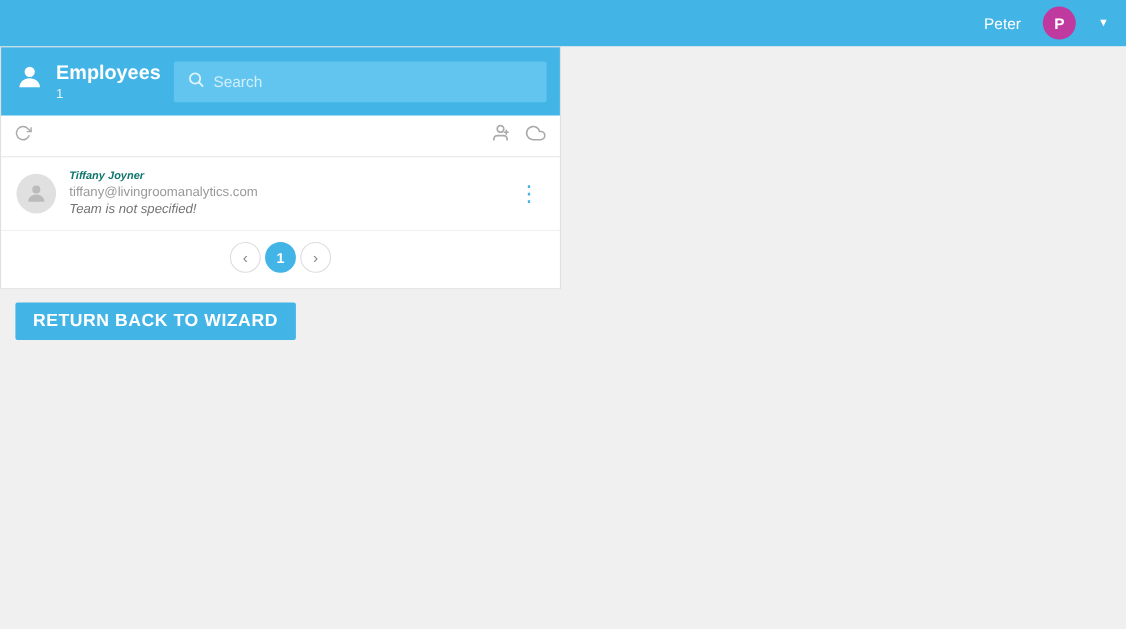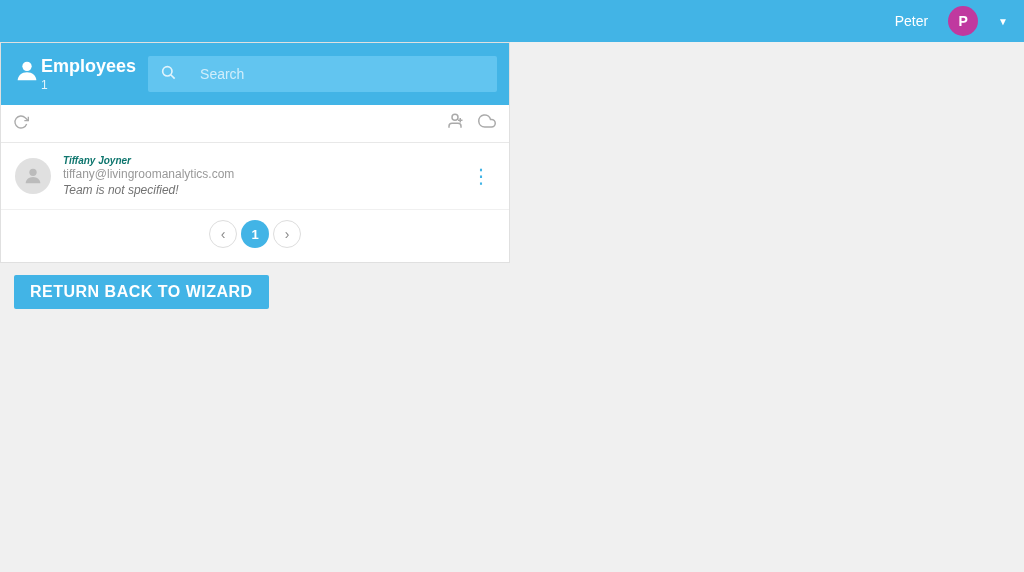--- a/index.html
+++ b/index.html
@@ -69,22 +69,22 @@
     .panel-header {
       background: #42b4e6;
       display: flex;
       align-items: center;
       padding: 10px 12px;
       gap: 12px;
       min-height: 62px;
     }
     .employees-info {
       display: flex;
-      align-items: center;
-      gap: 0;
+      align-items: flex-start;
+      gap: 10px;
       min-width: 110px;
     }
     .employees-person-icon {
       color: #fff;
       font-size: 28px;
     }
     .employees-text {
       display: flex;
       flex-direction: column;
     }
@@ -101,21 +101,21 @@
 
     
     .search-box {
       flex: 1;
       background: #62c5f0;
       border: none;
       border-radius: 2px;
       padding: 8px 12px;
       display: flex;
       align-items: center;
-      gap: 24px;
+      gap: 8px;
     }
     .search-icon {
       color: rgba(255,255,255,0.8);
       font-size: 16px;
     }
     .search-input {
       background: transparent;
       border: none;
       outline: none;
       color: rgba(255,255,255,0.9);

